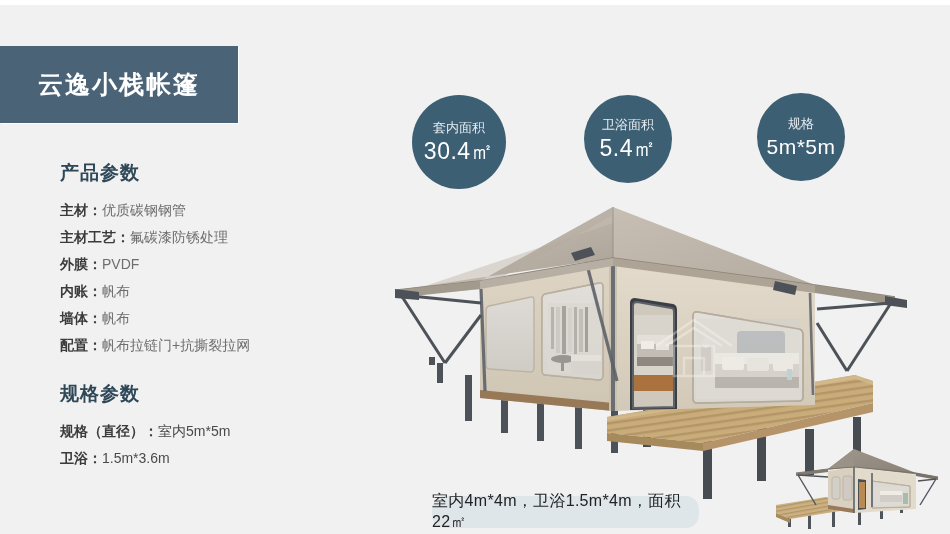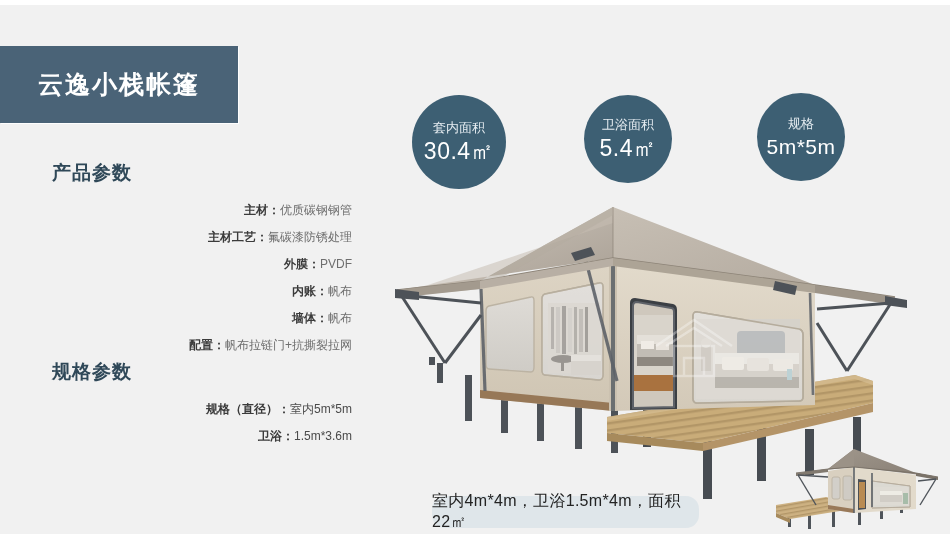--- a/index.html
+++ b/index.html
@@ -40,45 +40,45 @@
   .title-banner-text {
     color: #ffffff;
     font-size: 25px;
     font-weight: bold;
     letter-spacing: 2px;
   }
 
   
   .spec-col {
     position: absolute;
-    left: 52px; top: 160px;
+    left: 60px; top: 160px;
     width: 300px;
   }
   .section-heading {
     font-size: 19px;
     font-weight: bold;
     color: #2f4858;
     letter-spacing: 1px;
     margin-bottom: 11px;
   }
   .spec-list { list-style: none; }
   .spec-row {
-    font-size: 12px;
+    font-size: 14px;
     line-height: 27px;
     white-space: nowrap;
-    text-align: right;
   }
   .spec-label {
     font-weight: bold;
     color: #3b3b3b;
   }
   .spec-value {
     color: #6e6e6e;
   }
   .spec-col .section-heading.second {
+    margin-top: 22px;
   }
   .spec-row.dark .spec-value { color: #4a4a4a; }
 
   
   .badge {
     position: absolute;
     border-radius: 50%;
     background: #3d5f73;
     display: flex;
     flex-direction: column;

